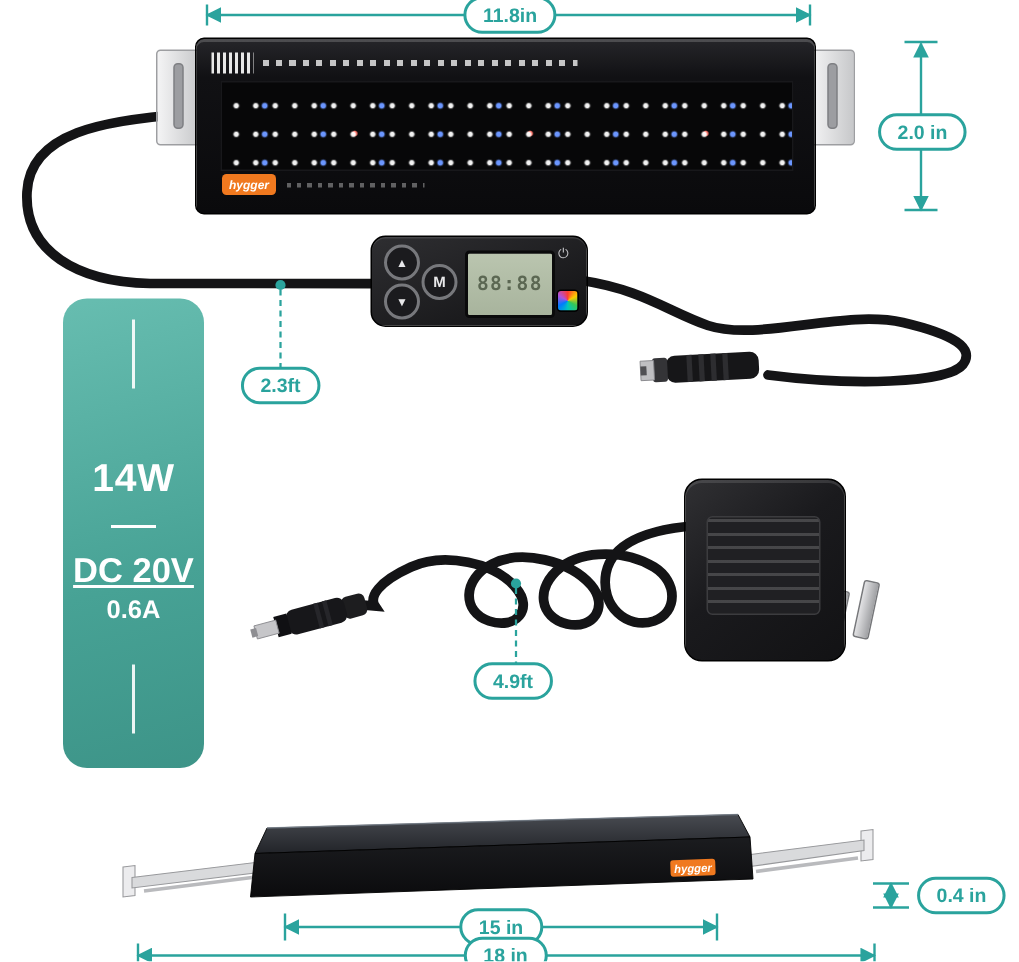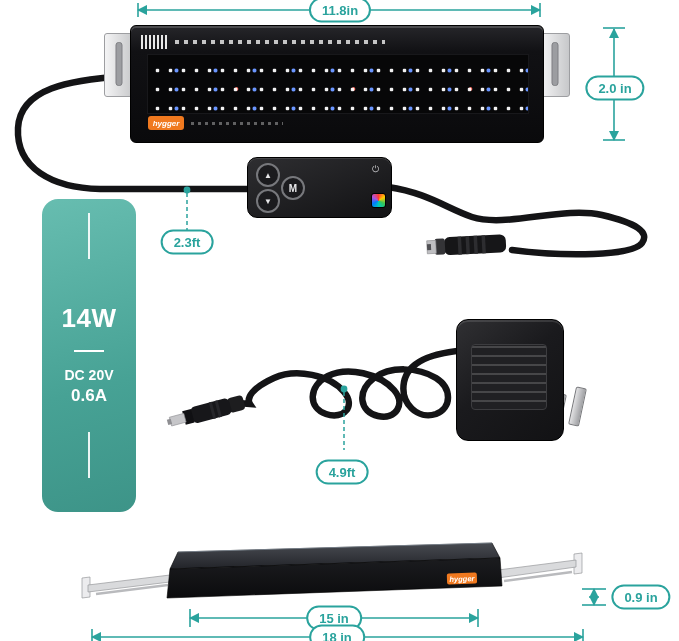--- a/index.html
+++ b/index.html
@@ -61,21 +61,21 @@
         background:conic-gradient(#ff3b30,#ffcc00,#34c759,#00c7be,#007aff,#af52de,#ff3b30);}
 
   
   .spec-panel{position:absolute;left:6px;top:199px;width:94px;height:313px;border-radius:16px;
         background:linear-gradient(165deg,#67bdb0 0%,#47a295 60%,#3d9488 100%);
         display:flex;flex-direction:column;align-items:center;color:#fff;z-index:4;margin-left:36px;}
   .vline{width:2px;height:46px;background:rgba(255,255,255,.9);}
   .vline.top{margin-top:14px;}
   .watt{font-size:26px;font-weight:bold;margin-top:44px;letter-spacing:.5px;}
   .hline{width:30px;height:2px;background:#fff;margin-top:16px;}
-  .volt{font-size:14px;font-weight:bold;margin-top:15px;}
+  .volt{font-size:23px;font-weight:bold;margin-top:15px;text-decoration:underline;}
   .curr{font-size:17px;font-weight:bold;margin-top:3px;}
   .vline.bottom{margin-top:26px;}
 
   
   .prong{position:absolute;width:9px;height:37px;border-radius:2px;transform:rotate(12deg);
         background:linear-gradient(90deg,#e2e2e4,#9fa0a3);border:1px solid #77787b;z-index:6;}
   .prong.p1{left:552px;top:393px;}
   .prong.p2{left:572px;top:387px;}
   .adapter{position:absolute;left:456px;top:319px;width:106px;height:120px;border-radius:12px;
         background:linear-gradient(140deg,#303033 0%,#1a1a1d 45%,#121214 100%);
@@ -195,20 +195,23 @@
   <div class="controller">
     <div class="cbtn up">
         <span>▲</span>
       </div>
     <div class="cbtn down">
         <span>▼</span>
       </div>
     <div class="cbtn mode">
         <span>M</span>
       </div>
+    <div class="lcd">
+        <span>88:88</span>
+      </div>
     <div class="pwr"><span>⏻</span></div>
     <div class="rgb"></div>
   </div>
 
   <div class="spec-panel">
     <div class="vline top"></div>
     <div class="watt">14W</div>
     <div class="hline"></div>
     <div class="volt">DC 20V</div>
     <div class="curr">0.6A</div>
@@ -216,19 +219,19 @@
   </div>
 
   <div class="prong p1"></div>
   <div class="prong p2"></div>
   <div class="adapter">
     <div class="adapter-label"></div>
   </div>
 
   <div class="pill" style="left:340px;top:10px">11.8in</div>
   <div class="pill" style="left:615px;top:88px">2.0 in</div>
-  <div class="pill" style="left:187px;top:242px">2.3ft</div>
-  <div class="pill" style="left:342px;top:472px">4.9ft</div>
-  <div class="pill" style="left:641px;top:597px">0.9 in</div>
+  <div class="pill" style="left:187px;top:257px">2.3ft</div>
+  <div class="pill" style="left:342px;top:454px">4.9ft</div>
+  <div class="pill" style="left:641px;top:597px">0.4 in</div>
   <div class="pill" style="left:334px;top:618px">15 in</div>
   <div class="pill" style="left:337px;top:637px">18 in</div>
 
 </div>
 
 </body></html>

